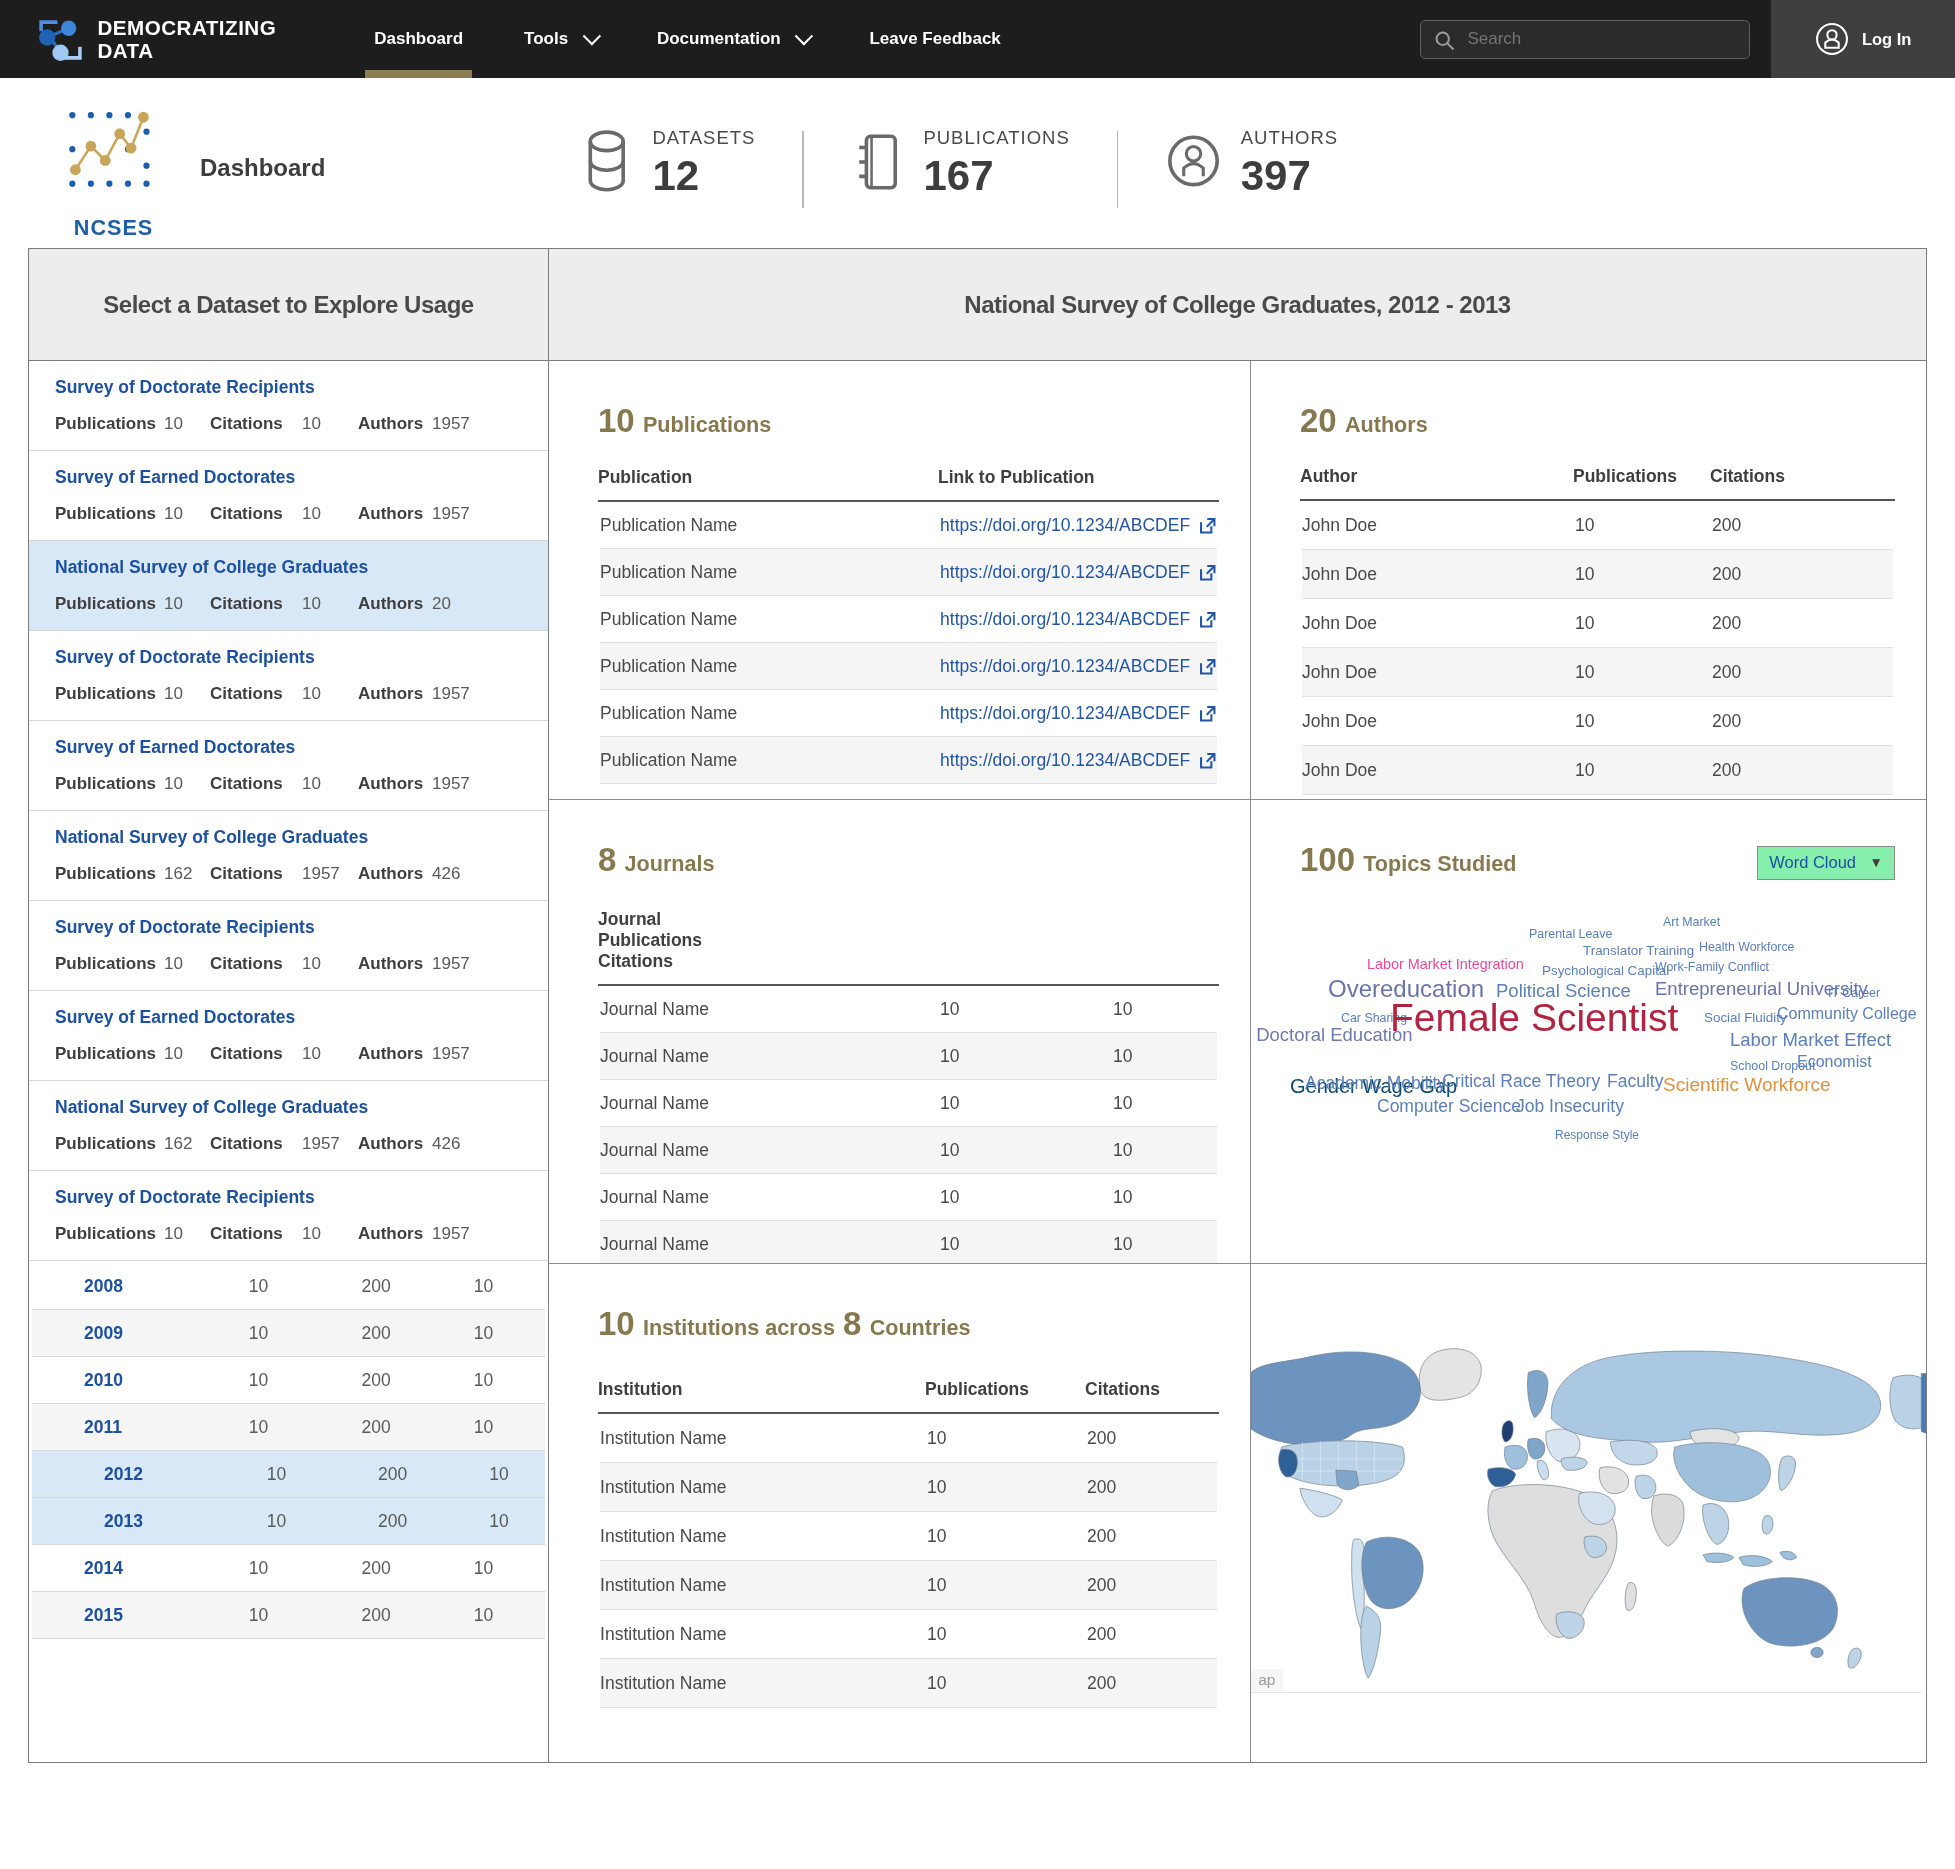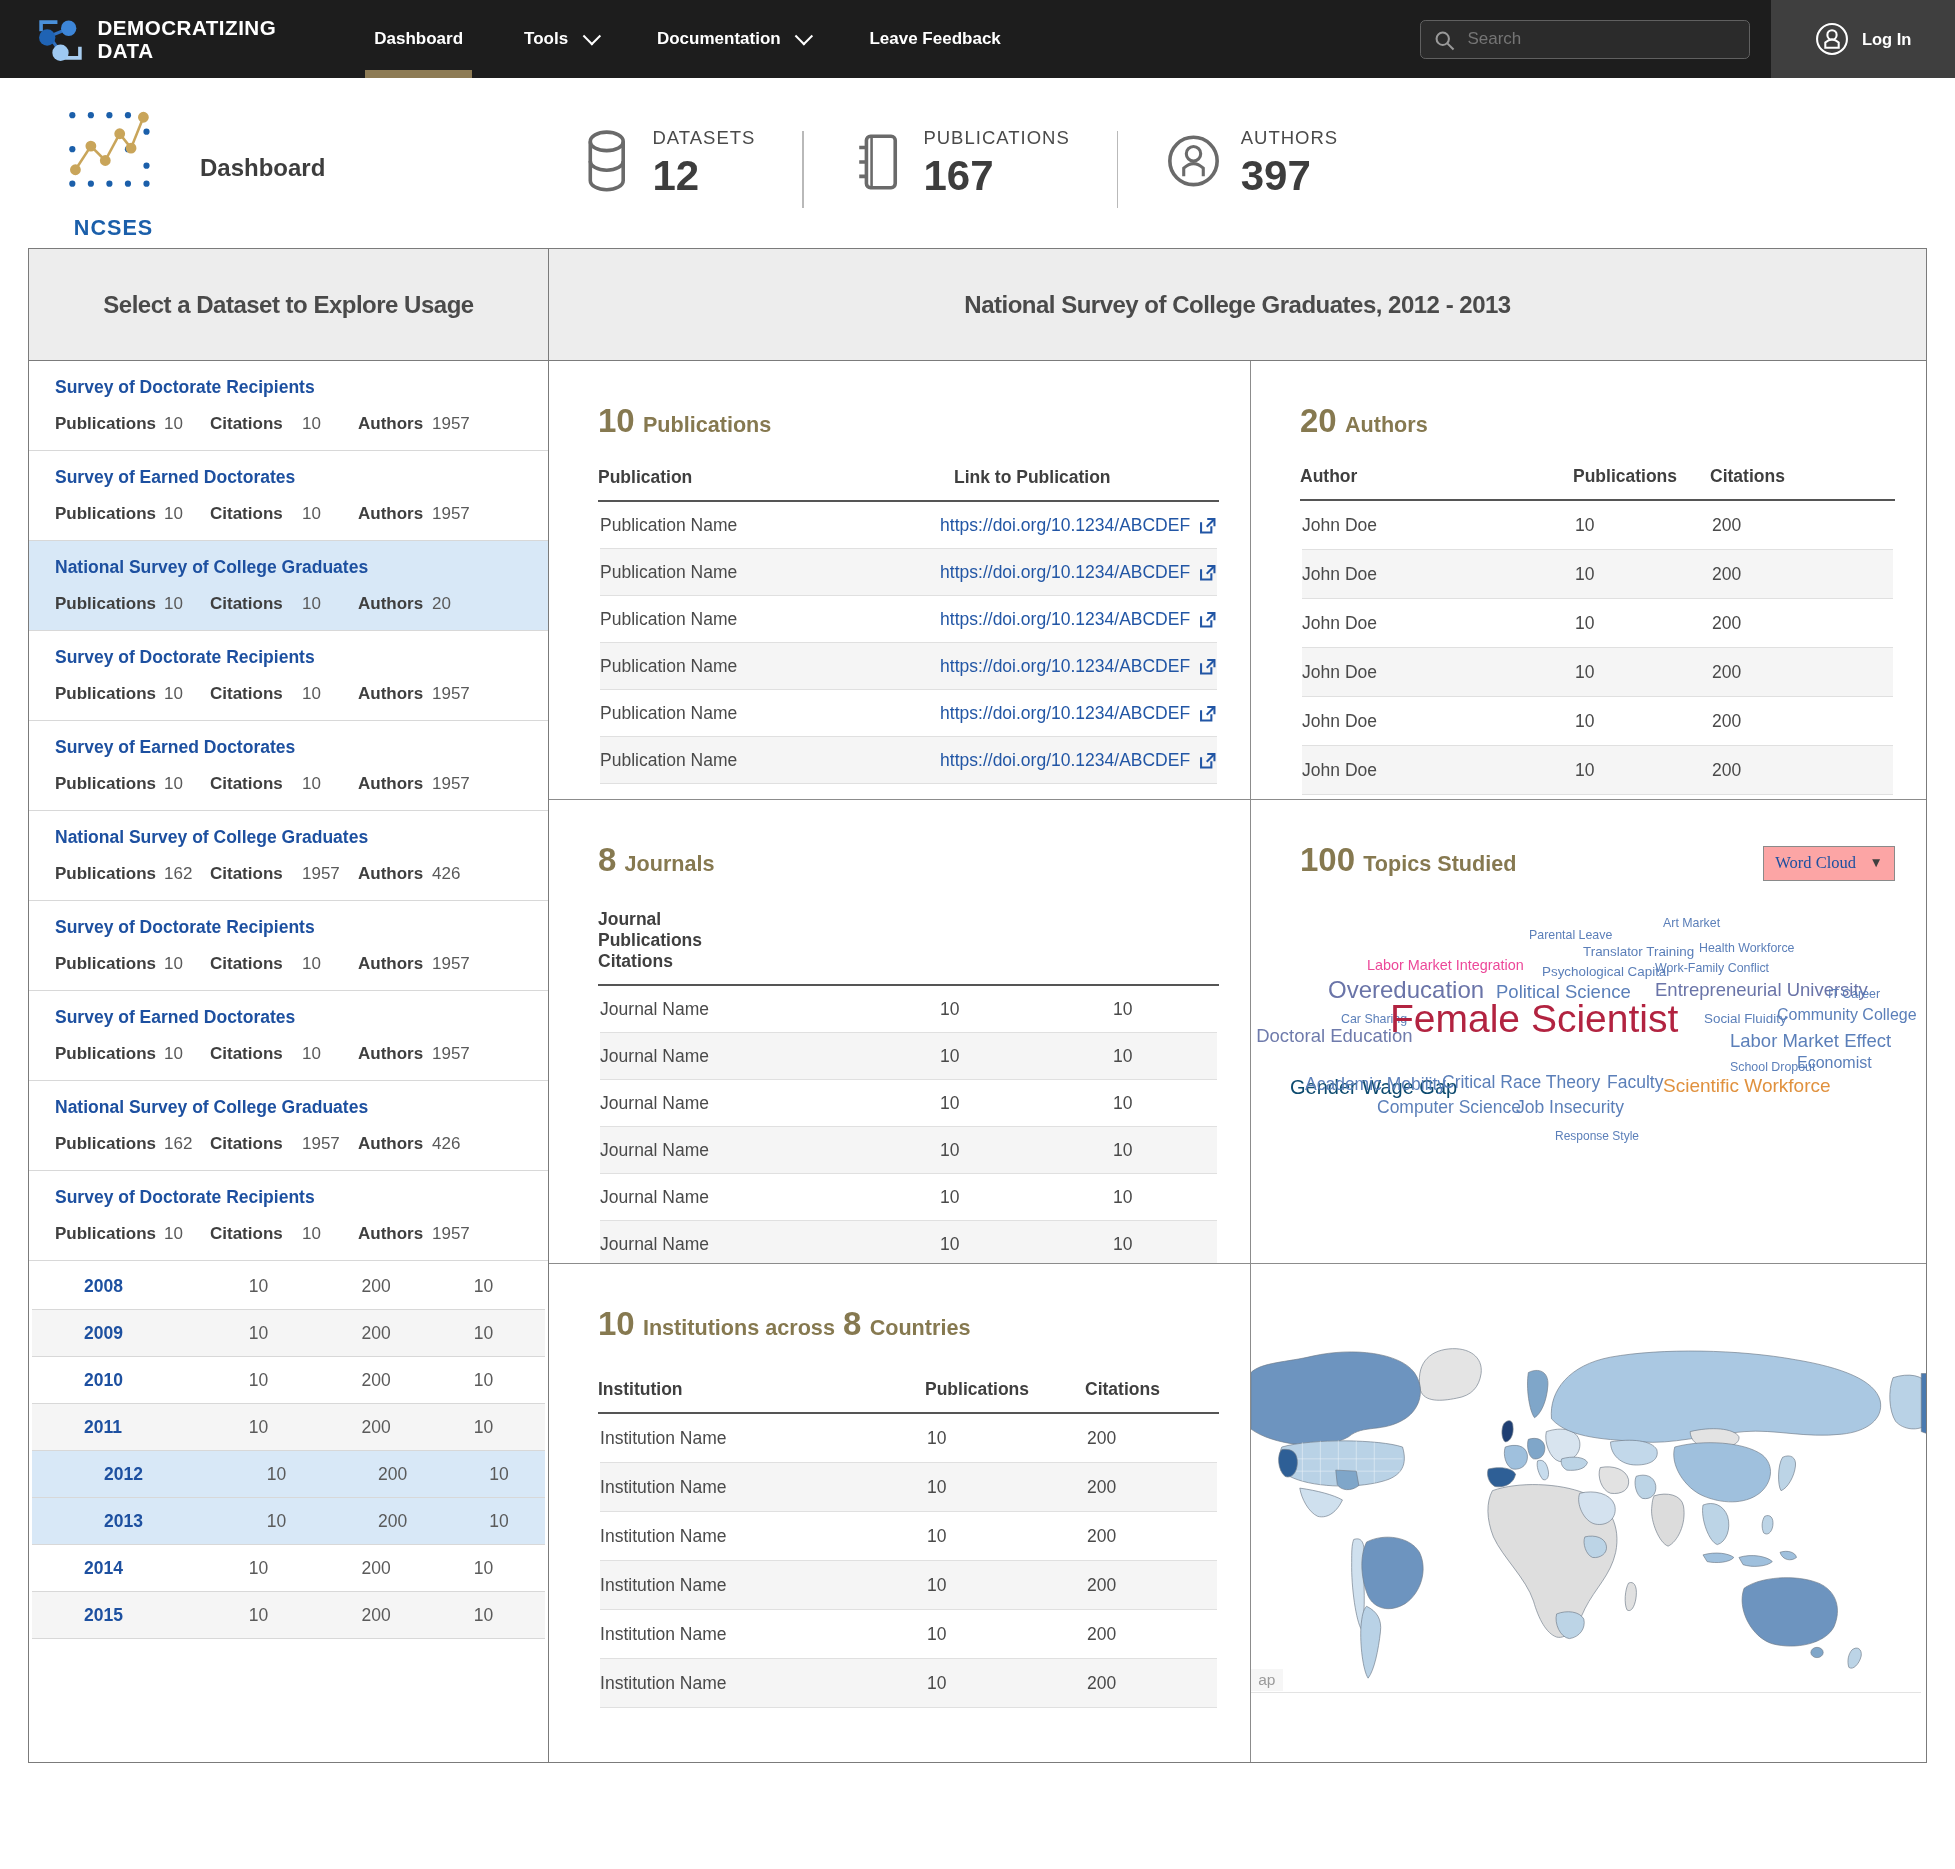--- a/index.html
+++ b/index.html
@@ -70,38 +70,38 @@
   .block-pad { padding:41px 31px 0 49px; }
   .sec-head { display:flex; align-items:baseline; gap:8.2px; color:#867950; }
   .sec-num { font-size:33px; font-weight:700; }
   .sec-label { font-size:21.6px; font-weight:700; }
 
   
   .trow { display:flex; align-items:center; border-bottom:1px solid #e0e0e0; margin:0 2.1px; }
   .trow:nth-of-type(even) { background:#f5f5f5; }
 
   
-  .pub-head, .pub-row { display:flex; align-items:center;gap:16px; }
+  .pub-head, .pub-row { display:flex; align-items:center; }
   .pub-head { margin-top:27px; border-bottom:2.1px solid #555; padding-bottom:12.4px; font-size:17.5px; font-weight:700; color:#3f3f3f; }
   .pub-col1 { width:340px; }
   .pub-col2 { flex:1; }
   .pub-rows .trow { height:47px; font-size:17.5px; color:#4a4a4a; }
   .doi { color:#2256a5; text-decoration:none; display:flex; align-items:center; gap:9.3px; }
 
   
   .t3-head { display:flex; border-bottom:2.1px solid #555; padding-bottom:12.4px; font-size:17.5px; font-weight:700; color:#3f3f3f; }
   .t3-rows .trow { font-size:17.5px; color:#4a4a4a; }
   .au-c1{width:273px}.au-c2{width:137px}.au-c3{flex:1}
   .jo-c1{width:340px}.jo-c2{width:173px}.jo-c3{flex:1}
   .in-c1{width:327px}.in-c2{width:160px}.in-c3{flex:1}
   .au-row{height:49px}.jo-row{height:47px}.in-row{height:49px}
 
   
   .topics-head { display:flex; align-items:flex-start; justify-content:space-between; padding:41px 31px 0 49px; }
-  .dropdown { border:1px solid #8a8a8a; background:#fca5a5; padding:6.2px 11.3px; display:flex; align-items:center; gap:13.4px; cursor:pointer; margin-top:5.2px;font-family:Liberation Serif, serif; }
+  .dropdown { border:1px solid #8a8a8a; background:#86efac; padding:6.2px 11.3px; display:flex; align-items:center; gap:13.4px; cursor:pointer; margin-top:5.2px; }
   .dropdown .dd-label { color:#1d50a0; font-size:16.5px; }
   .dropdown .dd-caret { color:#3f3f3f; font-size:13.4px; }
   .cloud { position:relative; margin-top:20.6px; height:289px; }
   .cloud span { position:absolute; white-space:nowrap; line-height:1; cursor:default; }
 
   
   .map-wrap { position:absolute; left:0; right:0; top:77px; bottom:31px; }
   .map-attrib { position:absolute; left:0; bottom:40px; background:#f6f6f6; color:#9a9a9a; font-size:15.5px; padding:2.1px 7.2px; }
   .map-underline { position:absolute; left:0; right:5.2px; bottom:38px; height:1px; background:#e3e3e3; }
 

